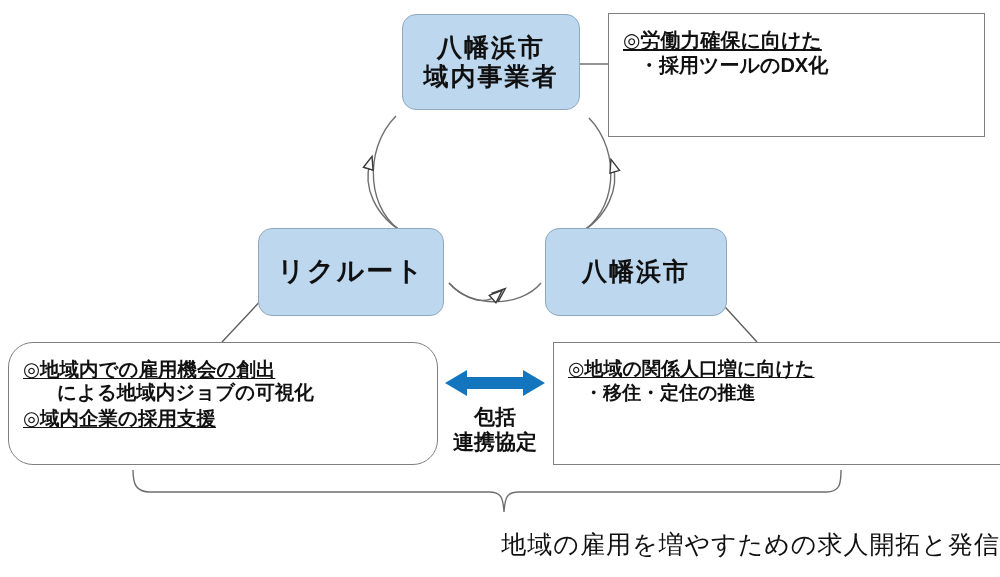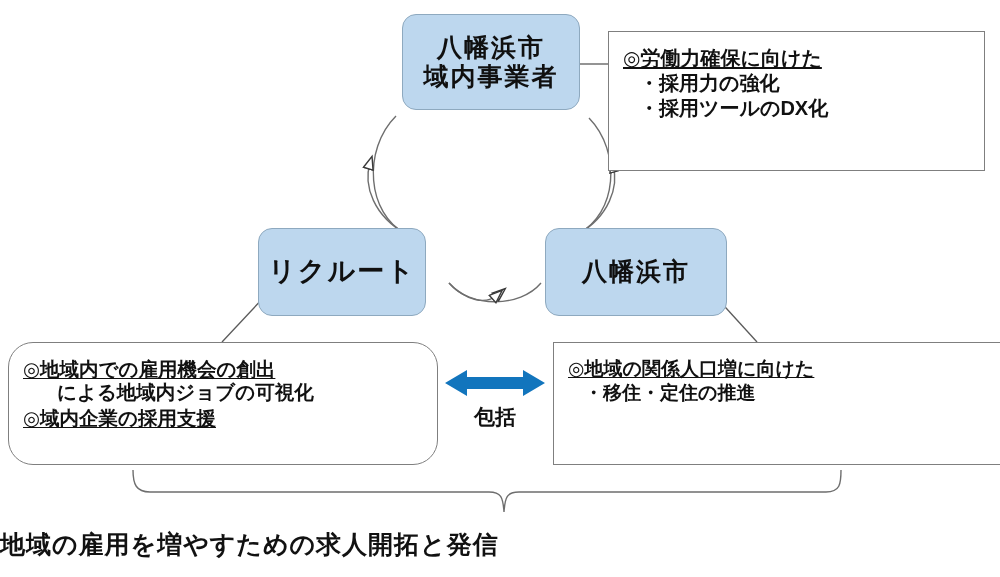--- a/index.html
+++ b/index.html
@@ -45,39 +45,39 @@
     text-align: left;
     line-height: 1.18;
   }
   #node-top {
     left: 402px; top: 14px;
     width: 178px; height: 96px;
     font-size: 25px;
   }
   #node-recruit {
     left: 258px; top: 228px;
-    width: 168px; height: 88px;
+    width: 186px; height: 88px;
     font-size: 27px;
   }
   #node-city {
     left: 545px; top: 228px;
     width: 182px; height: 88px;
     font-size: 25px;
   }
   
   .detailbox {
     position: absolute;
     background: #ffffff;
     border: 1.3px solid #7f7f7f;
     box-sizing: border-box;
     padding: 14px 10px 10px 14px;
   }
   #box-top-right {
-    left: 608px; top: 31px;
-    width: 377px; height: 140px;
+    left: 608px; top: 13px;
+    width: 377px; height: 124px;
   }
   #box-left {
     left: 8px; top: 342px;
     width: 430px; height: 123px; border-radius: 25px;
   }
   #box-right {
     left: 553px; top: 342px;
     width: 473px; height: 123px;
   }
   .line {
@@ -110,23 +110,23 @@
     line-height: 1.2;
     color: #111111;
   }
   #pact-label div { white-space: nowrap; }
 
   
   #caption {
     position: absolute;
     left: 0; top: 528px;
     width: 1000px;
-    text-align: left;
+    text-align: right;
     font-size: 25px;
-    font-weight: bold;
+    font-weight: normal;
     letter-spacing: 1px;
     color: #111111;
   }
 </style>
 </head>
 <body>
 
 <div id="stage">
 
   <svg class="layer" viewBox="0 0 1000 577" xmlns="http://www.w3.org/2000/svg">
@@ -173,39 +173,39 @@
   <div class="node" id="node-recruit">
     <div>リクルート</div>
   </div>
 
   <div class="node" id="node-city">
     <div>八幡浜市</div>
   </div>
 
   <div class="detailbox" id="box-top-right">
     <div class="line hdr">◎労働力確保に向けた</div>
-    <div class="line indent1">・採用力の強化</div>
     <div class="line indent1">・採用ツールのDX化</div>
   </div>
 
   <div class="detailbox" id="box-left">
     <div class="line hdr">◎地域内での雇用機会の創出</div>
     <div class="line indent2">による地域内ジョブの可視化</div>
     <div class="line hdr">◎域内企業の採用支援</div>
   </div>
 
   <div class="detailbox" id="box-right">
     <div class="line hdr">◎地域の関係人口増に向けた</div>
     <div class="line indent1">・移住・定住の推進</div>
   </div>
 
   <div id="pact">
     <svg width="108" height="34" viewBox="0 0 108 34" xmlns="http://www.w3.org/2000/svg">
       <path d="M4,17 L26,4 L26,11 L82,11 L82,4 L104,17 L82,30 L82,23 L26,23 L26,30 Z" fill="#1275bd"></path>
     </svg>
     <div id="pact-label">
       <div>包括</div>
+      <div>連携協定</div>
     </div>
   </div>
 
   <div id="caption">地域の雇用を増やすための求人開拓と発信</div>
 
 </div>
 
 </body></html>

